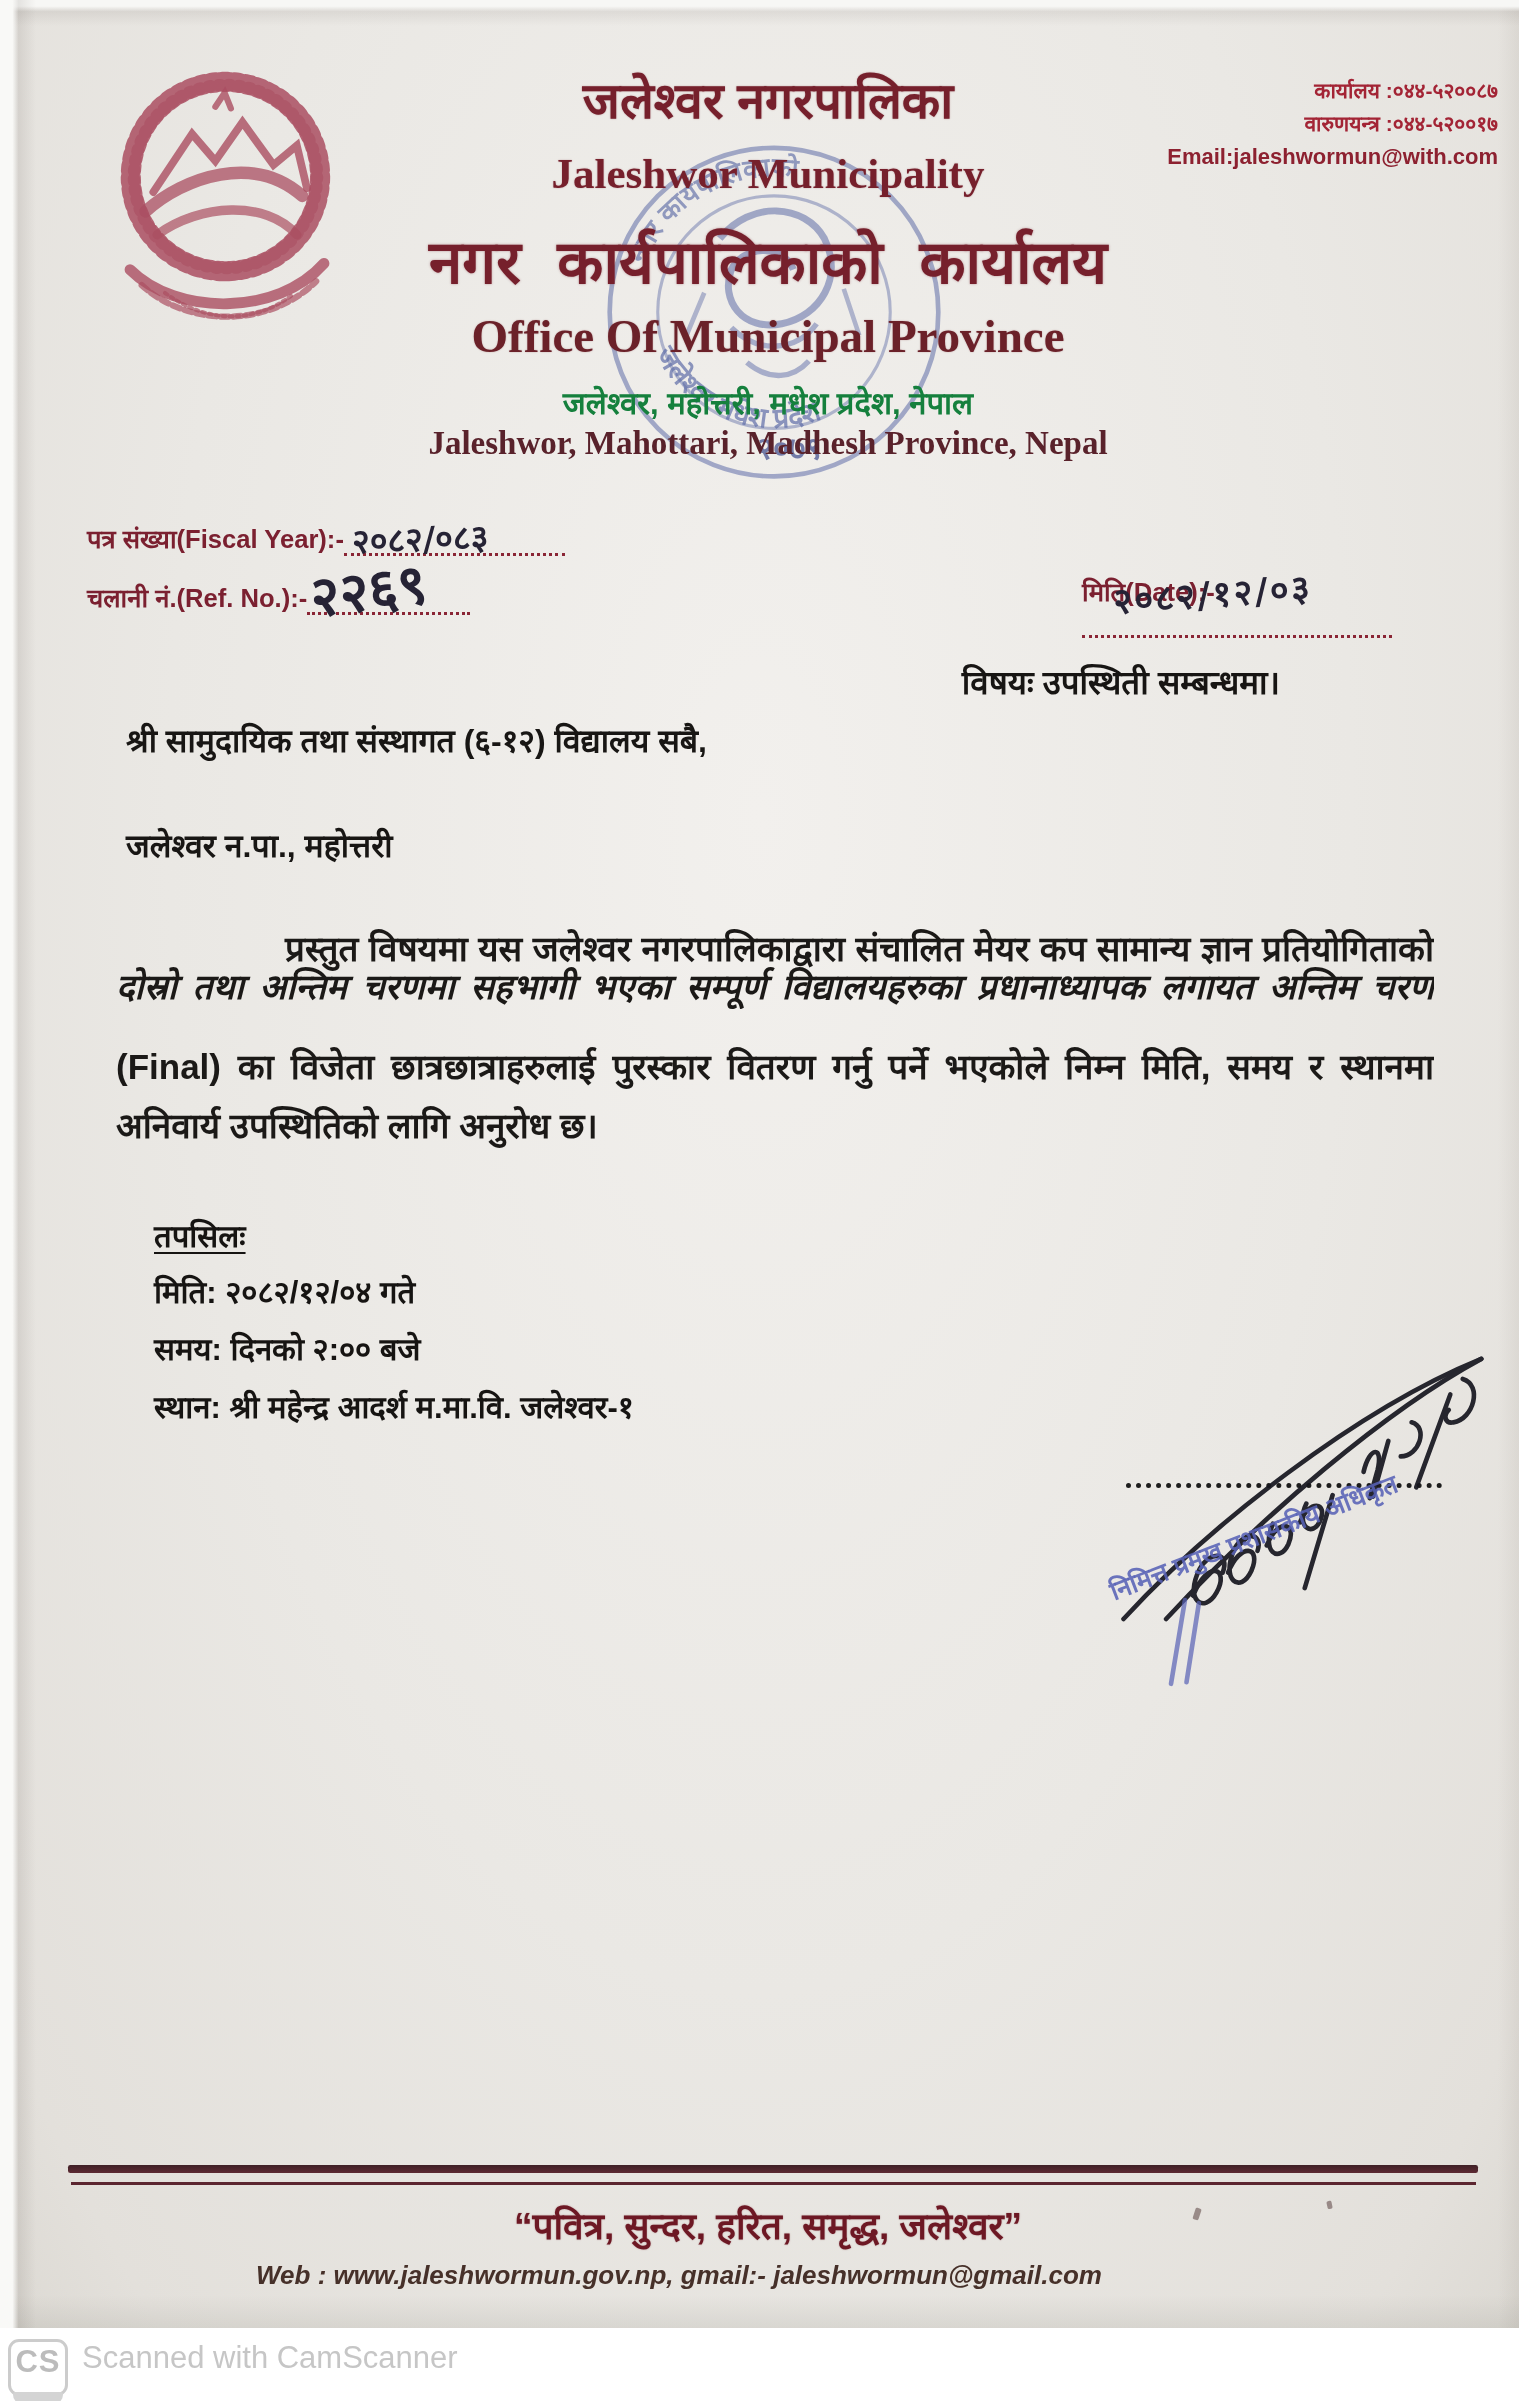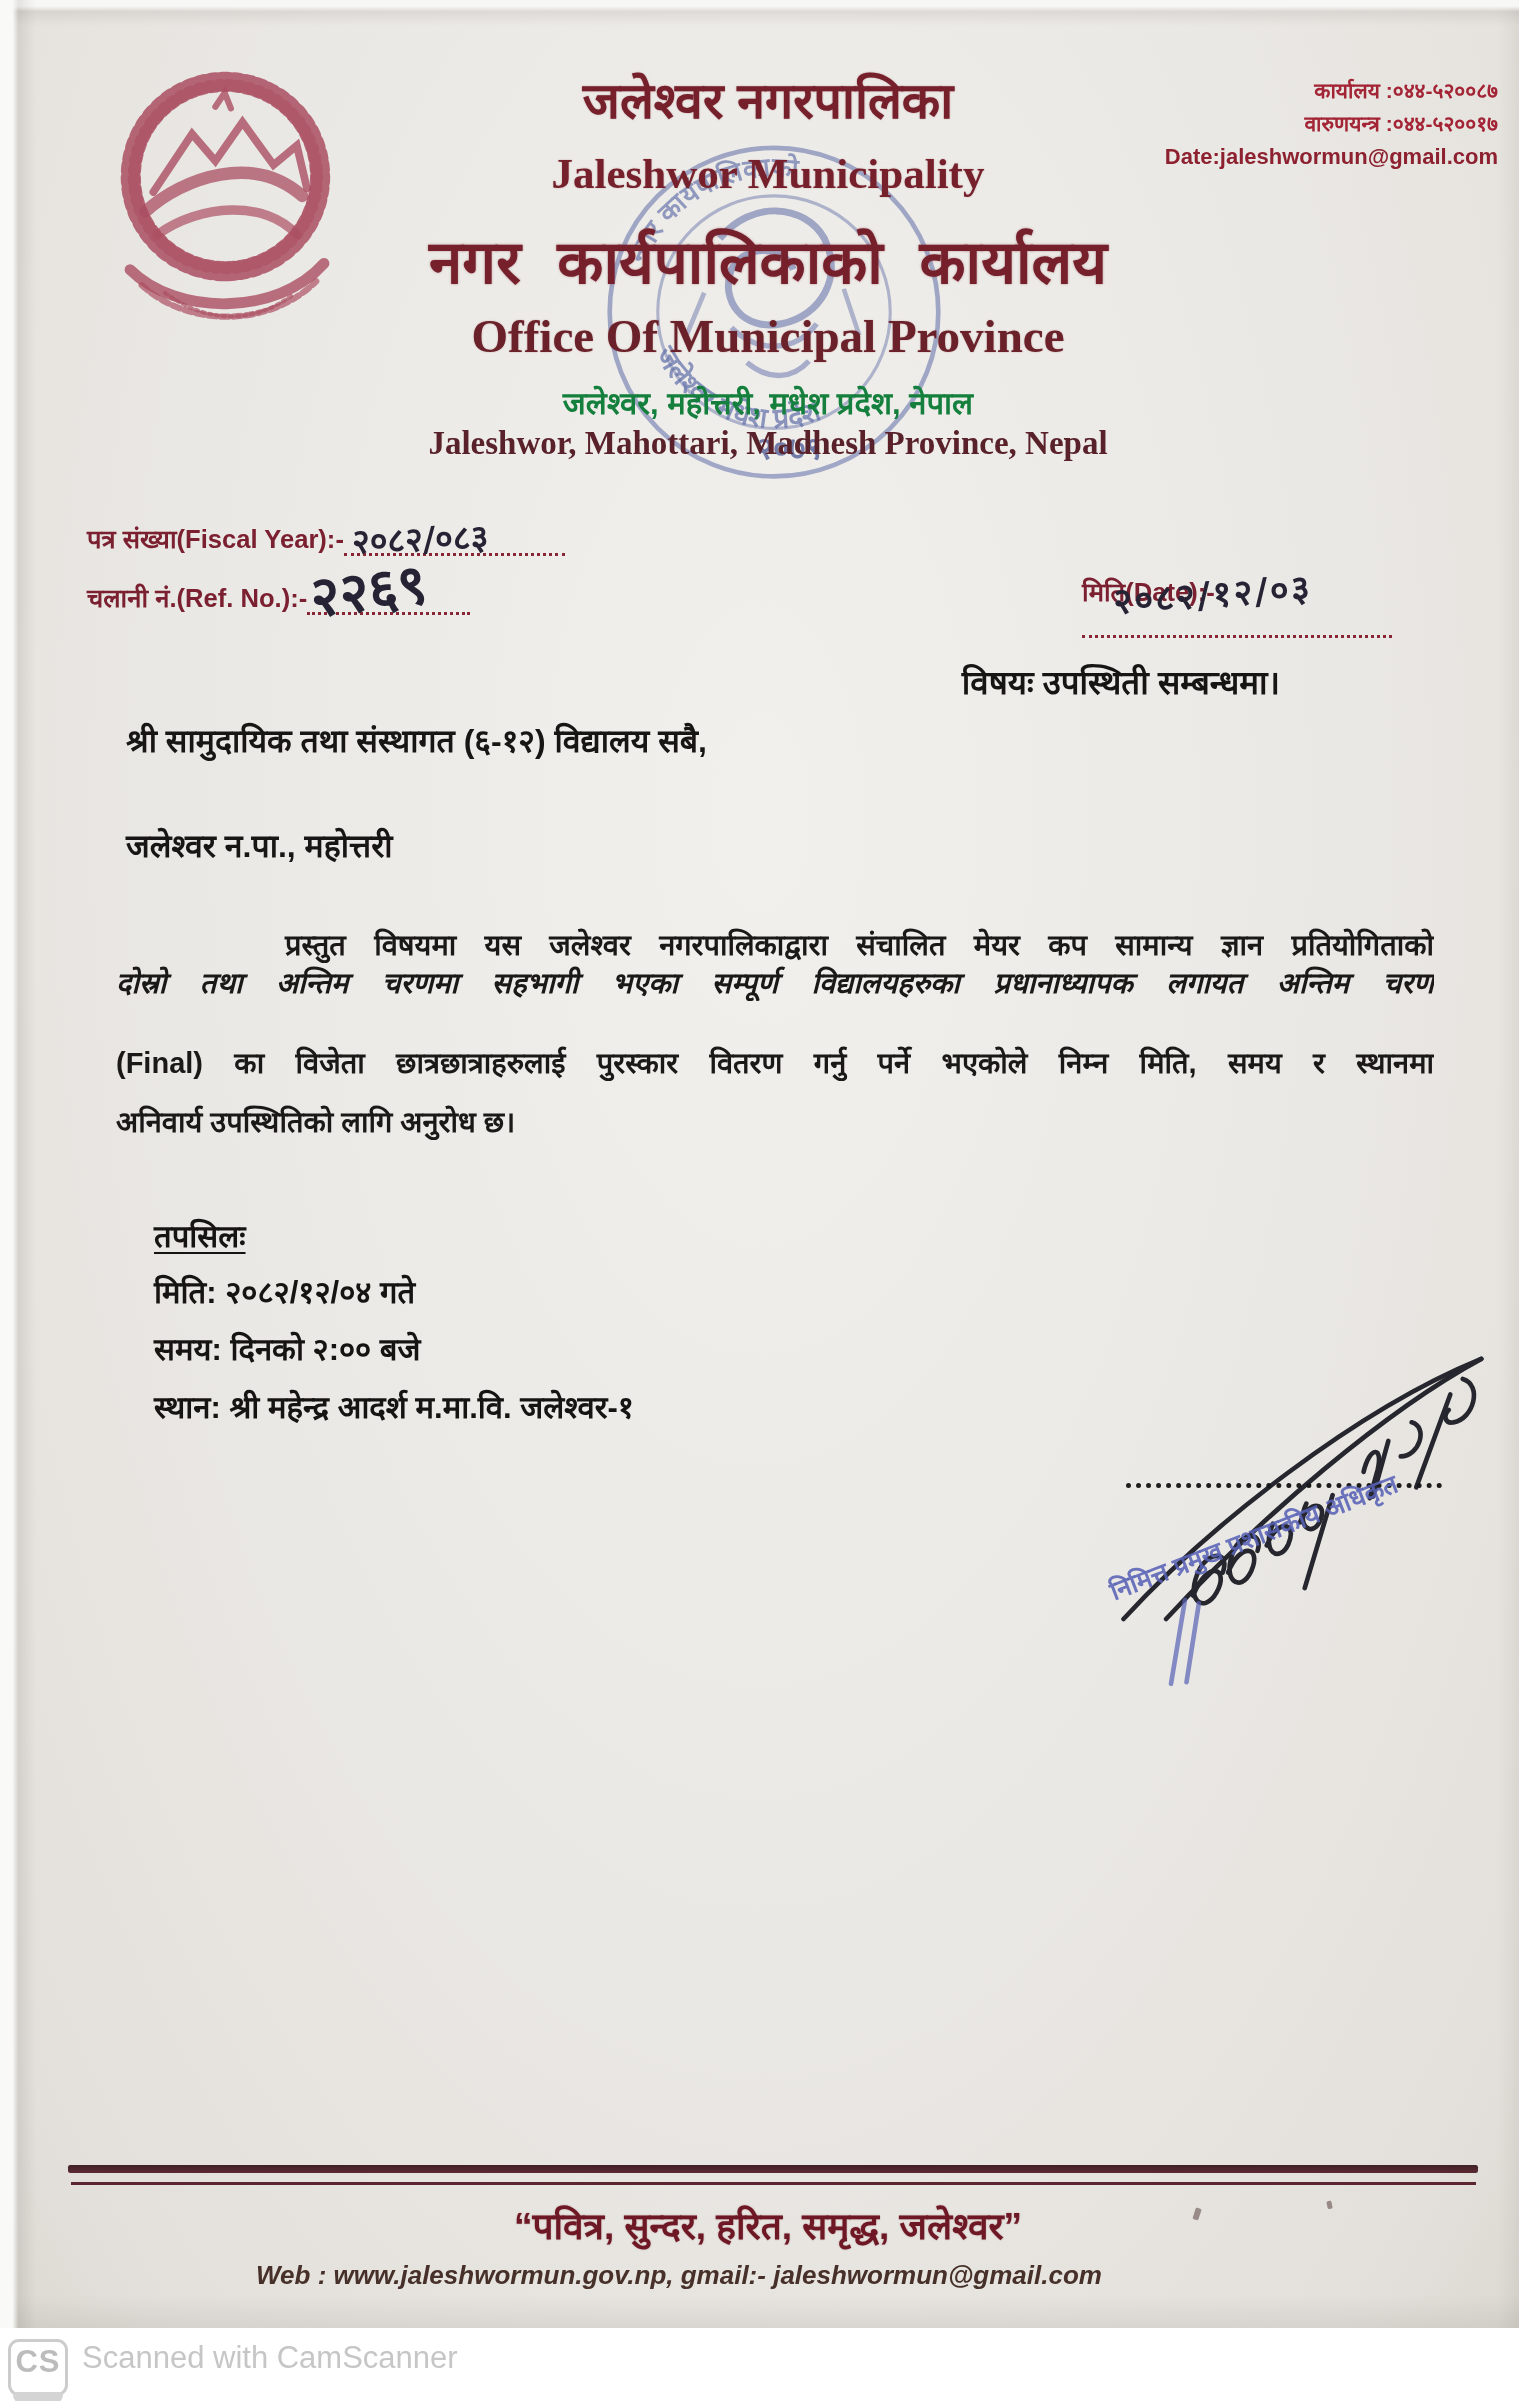--- a/index.html
+++ b/index.html
@@ -34,21 +34,21 @@
   
   .contact{right:22px;top:74px;text-align:right;line-height:33px;white-space:nowrap;}
   .contact .np{font-size:21px;font-weight:700;color:#a32435;}
   .contact .em{font-size:22px;font-weight:700;color:#8d2130;}
   
   .lbl{font-size:25.6px;font-weight:700;color:#7b2030;white-space:nowrap;}
   .dotted-m{border-bottom:3.1px dotted #8a2535;display:inline-block;height:26px;vertical-align:bottom;}
   .hand{font-family:"DejaVu Sans","Liberation Sans",sans-serif;color:#262335;font-weight:600;white-space:nowrap;}
   .subject{left:256px;top:659px;width:1024px;text-align:right;font-size:33px;font-weight:700;color:#171513;}
   .addr{left:126px;font-size:32px;font-weight:600;color:#181614;white-space:nowrap;}
-  .para-line{left:116px;width:1318px;font-size:29px;font-weight:600;color:#1b1917;
+  .para-line{left:116px;width:1318px;font-size:35px;font-weight:600;color:#1b1917;
     text-align:justify;text-align-last:justify;overflow:hidden;white-space:nowrap;}
   .para-last{text-align:left;text-align-last:left;}
   .tap{left:126px;font-size:31px;font-weight:700;color:#161412;white-space:nowrap;margin-left:28px;}
   .tap-h{text-decoration:underline;text-underline-offset:5.4px;text-decoration-thickness:2.3px;}
   
   .sig-dots{left:1126px;top:1483px;width:316px;border-bottom:5.4px dotted #1d1d1d;height:0;}
   .desig{left:1117px;top:1573px;width:434px;font-size:25.6px;font-weight:700;
     color:rgba(88,98,182,.88);transform:rotate(-21deg);transform-origin:0 100%;white-space:nowrap;}
   
   .rule1{left:68px;top:2165px;width:1410px;height:7.8px;background:linear-gradient(180deg,#3f2026,#5d2a33);border-radius:2.3px;}
@@ -104,21 +104,21 @@
   <div class="abs hd hd-np1">जलेश्वर नगरपालिका</div>
   <div class="abs hd hd-en1">Jaleshwor Municipality</div>
   <div class="abs hd hd-np2">नगर कार्यपालिकाको कार्यालय</div>
   <div class="abs hd hd-en2">Office Of Municipal Province</div>
   <div class="abs hd hd-np3">जलेश्वर, महोत्तरी, मधेश प्रदेश, नेपाल</div>
   <div class="abs hd hd-en3">Jaleshwor, Mahottari, Madhesh Province, Nepal</div>
 
   <div class="abs contact">
     <div class="np">कार्यालय :०४४-५२००८७</div>
     <div class="np">वारुणयन्त्र :०४४-५२००१७</div>
-    <div class="em">Date:jaleshwormun@gmail.com</div>
+    <div class="em">Email:jaleshwormun@with.com</div>
   </div>
 
   <div class="abs" style="left:87px;top:521px;">
     <span class="lbl">पत्र संख्या(Fiscal Year):-</span><span class="dotted-m" style="width:221px;position:relative;">
       <span class="hand" style="position:absolute;left:7.8px;top:-12.4px;font-size:34px;transform:rotate(-2deg);">२०८२/०८३</span>
     </span>
   </div>
 
   <div class="abs" style="left:87px;top:580px;">
     <span class="lbl">चलानी नं.(Ref. No.):-</span><span class="dotted-m" style="width:163px;position:relative;">

